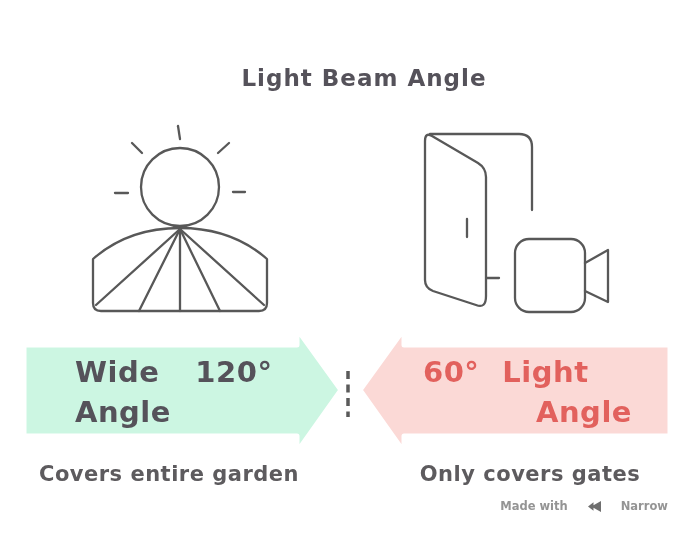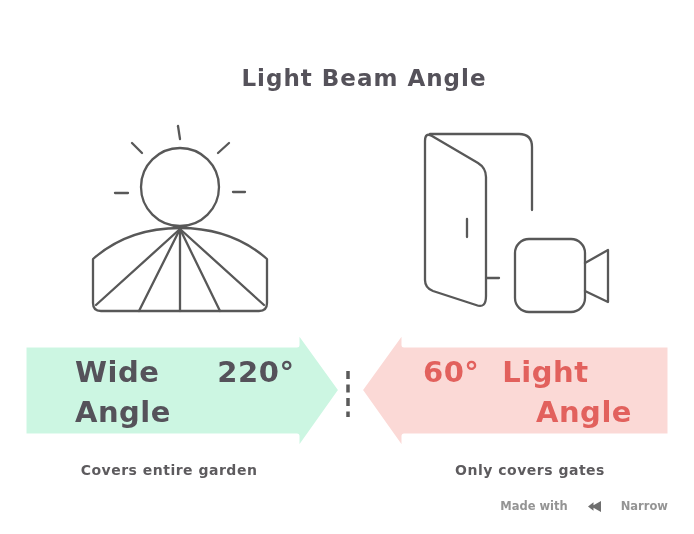--- a/index.html
+++ b/index.html
@@ -69,36 +69,36 @@
     font-weight: bold;
     letter-spacing: 0.5px;
     line-height: 40px;
   }
   .wide-label {
     left: 24px;
     width: 273px;
     padding-top: 8px;
     color: var(--dark-text);
   }
-  .wide-label .line1 { display: flex; gap: 58px; padding-left: 51px; }
+  .wide-label .line1 { display: flex; gap: 36px; padding-left: 51px; }
   .wide-label .line2 { padding-left: 51px; }
 
   .narrow-label {
     left: 404px;
     width: 264px;
     padding-top: 8px;
     color: var(--red-text);
   }
   .narrow-label .line1 { display: flex; gap: 23px; padding-left: 19px; }
   .narrow-label .line2 { text-align: right; padding-right: 36px; }
 
   .caption {
     position: absolute;
     top: 462px;
-    font-size: 14px;
+    font-size: 21px;
     font-weight: bold;
     letter-spacing: 0.5px;
     color: var(--caption);
     text-align: center;
   }
   .caption-left  { left: 24px;  width: 290px; }
   .caption-right { left: 390px; width: 280px; }
 
   .watermark {
     position: absolute;
@@ -158,21 +158,21 @@
     <polygon class="arrow-green" points="24,345 297,345 297,329 341,390 297,452 297,436 24,436"></polygon>
 
     <polygon class="arrow-pink" points="670,345 404,345 404,329 360,390 404,452 404,436 670,436"></polygon>
 
     <line class="divider-dash" x1="348" y1="371" x2="348" y2="417"></line>
   </svg>
 
   <div class="arrow-label wide-label">
     <div class="line1">
       <span>Wide</span>
-      <span>220°</span>
+      <span>120°</span>
     </div>
     <div class="line2">
       <span>Angle</span>
     </div>
   </div>
 
   <div class="arrow-label narrow-label">
     <div class="line1">
       <span>60°</span>
       <span>Light</span>

